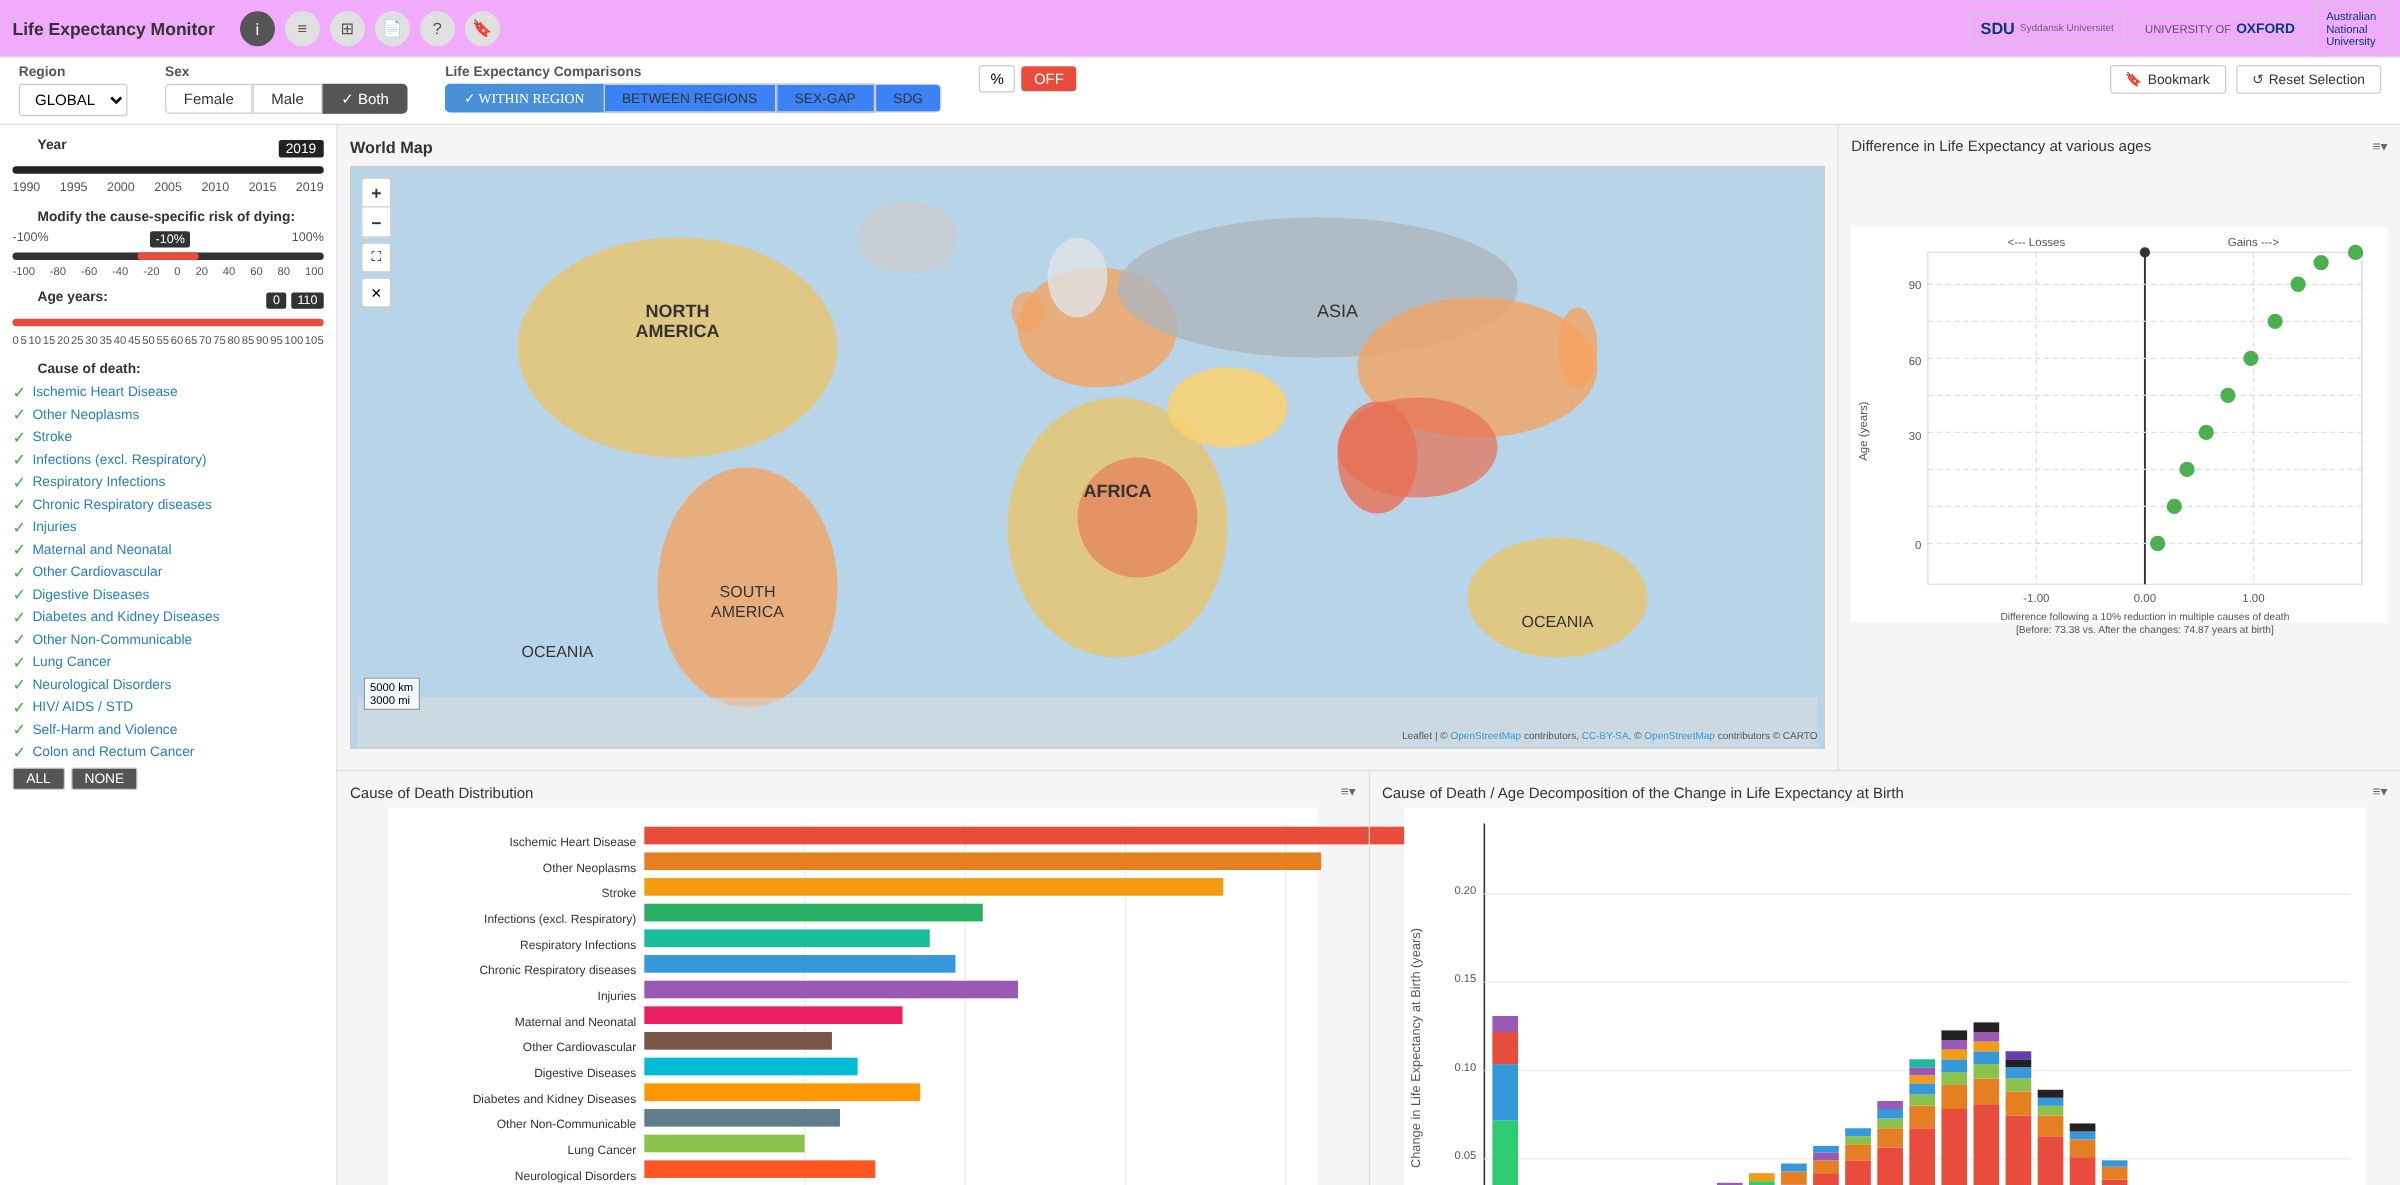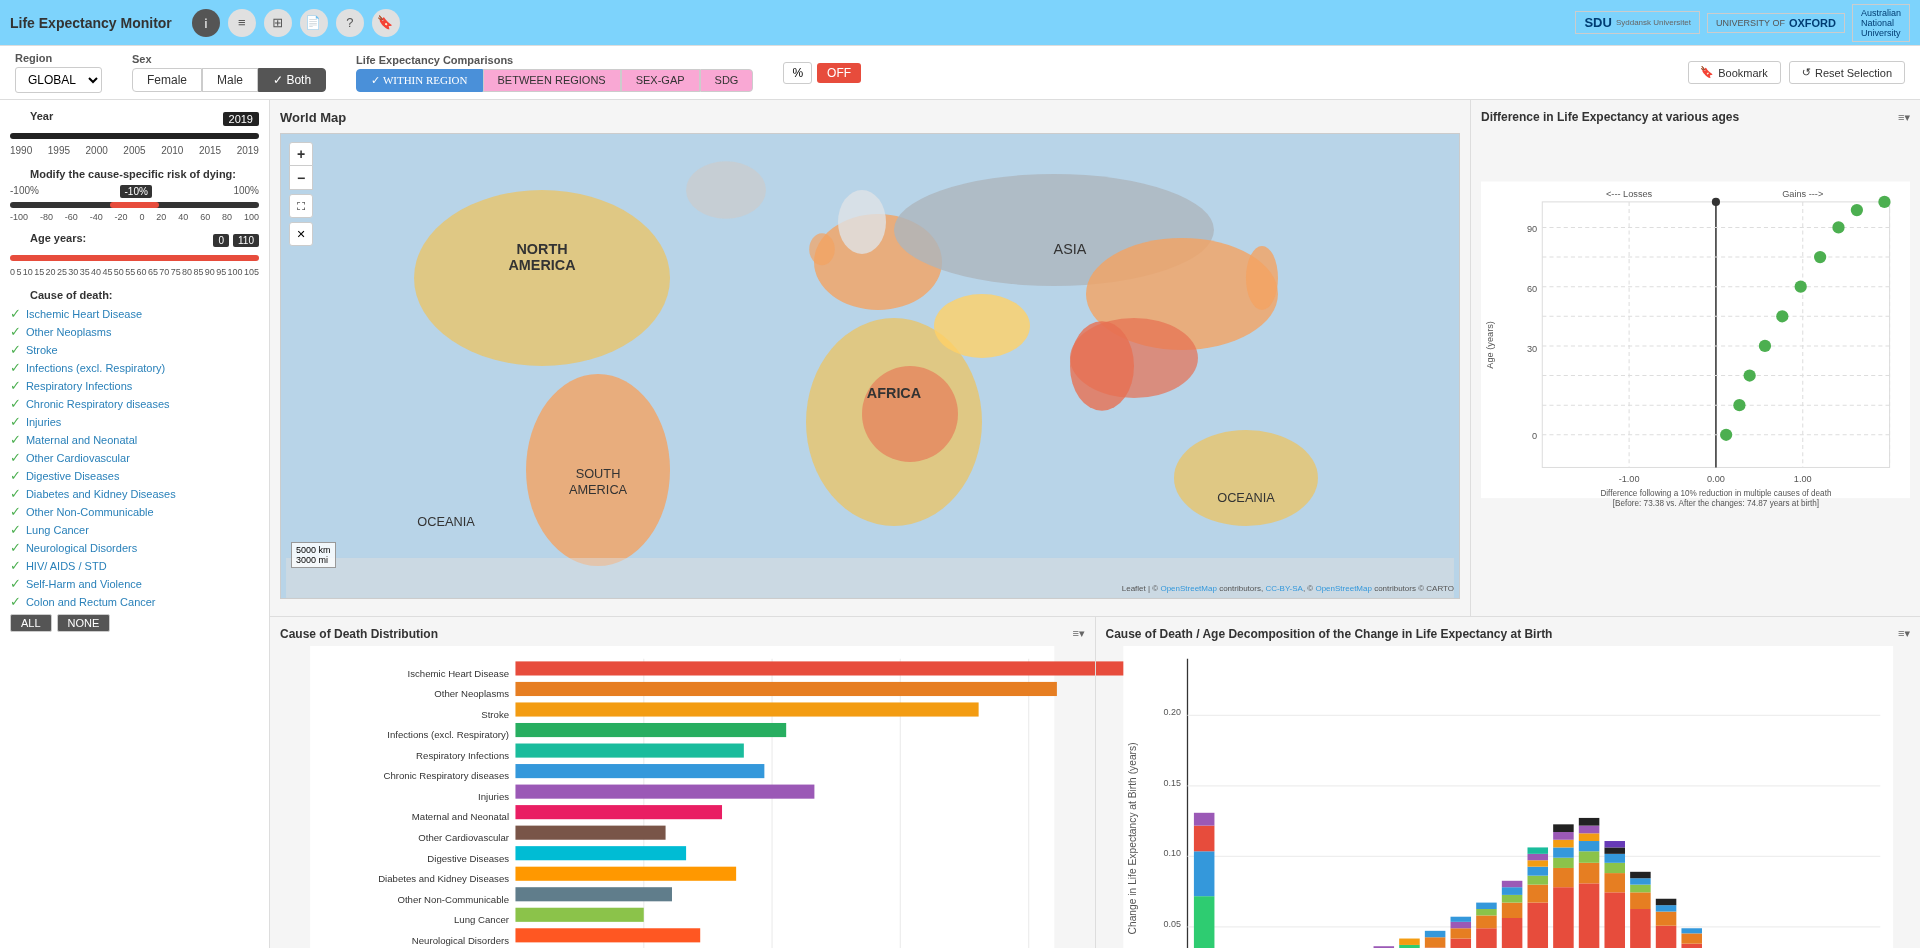--- a/index.html
+++ b/index.html
@@ -1,40 +1,40 @@
 <!DOCTYPE html>
 <html><head>
   <meta charset="utf-8">
   <style>
     * { box-sizing: border-box; margin: 0; padding: 0; }
     body { font-family: Arial, sans-serif; font-size: 12px; background: #f5f5f5; overflow: hidden; }
 
     
-    .header { display: flex; align-items: center; background: #7dd3fc; border-bottom: 1px solid #ddd; padding: 0 10px; height: 46px; }
+    .header { display: flex; align-items: center; background: #f0abfc; border-bottom: 1px solid #ddd; padding: 0 10px; height: 46px; }
     .header-title { font-size: 14px; font-weight: bold; color: #333; margin-right: 20px; }
     .header-icons { display: flex; gap: 8px; align-items: center; }
     .header-icon { width: 28px; height: 28px; border-radius: 50%; background: #e0e0e0; display: flex; align-items: center; justify-content: center; cursor: pointer; font-size: 13px; color: #555; }
     .header-icon.active { background: #555; color: #fff; }
     .header-logos { margin-left: auto; display: flex; align-items: center; gap: 7px; }
     .logo-box { border: 1px solid #ccc; padding: 3px 8px; font-size: 10px; display: flex; align-items: center; gap: 4px; }
     .logo-sdu { color: #003d73; font-weight: bold; font-size: 13px; }
     .logo-oxford { font-size: 11px; color: #003d73; font-weight: bold; }
     .logo-anu { font-size: 9px; color: #003d73; }
 
     
-    .controls-bar { background: #fff; border-bottom: 1px solid #ddd; padding: 6px 15px; display: flex; align-items: center; gap: 30px; }
+    .controls-bar { background: #fff; border-bottom: 1px solid #ddd; padding: 6px 15px; display: flex; align-items: flex-start; gap: 30px; }
     .control-group { display: flex; flex-direction: column; gap: 3px; }
     .control-label { font-size: 11px; color: #555; font-weight: bold; }
     .sex-buttons { display: flex; gap: 0; }
     .sex-btn { padding: 4px 14px; border: 1px solid #ccc; background: #fff; cursor: pointer; font-size: 12px; color: #333; }
     .sex-btn.active { background: #555; color: #fff; border-color: #555; }
     .sex-btn:first-child { border-radius: 4px 0 0 4px; }
     .sex-btn:last-child { border-radius: 0 4px 4px 0; }
     .le-buttons { display: flex; gap: 0; }
-    .le-btn { padding: 4px 14px; border: 1px solid #ccc; background: #f9a8d4; cursor: pointer; font-size: 11px; color: #333; }
+    .le-btn { padding: 4px 14px; border: 1px solid #ccc; background: #3b82f6; cursor: pointer; font-size: 11px; color: #333; }
     .le-btn.active { background: #4a90d9; color: #fff; border-color: #4a90d9; }
     .le-btn:first-child { border-radius: 4px 0 0 4px; font-family: Liberation Serif, serif; }
     .le-btn:last-child { border-radius: 0 4px 4px 0; }
     .percent-toggle { display: flex; align-items: center; gap: 5px; }
     .pct-btn { padding: 3px 8px; border: 1px solid #ccc; background: #fff; font-size: 12px; cursor: pointer; border-radius: 3px; }
     .off-btn { padding: 3px 10px; background: #e74c3c; color: #fff; border: none; font-size: 12px; border-radius: 3px; cursor: pointer; }
     .action-buttons { display: flex; gap: 8px; margin-left: auto; }
     .action-btn { padding: 4px 12px; border: 1px solid #ccc; background: #fff; cursor: pointer; font-size: 11px; color: #333; border-radius: 3px; display: flex; align-items: center; gap: 4px; }
 
     
@@ -75,21 +75,21 @@
     .map-btn:first-child { border-radius: 3px 3px 0 0; }
     .map-btn:last-child { border-radius: 0 0 3px 3px; border-top: none; }
     .map-fullscreen { width: 24px; height: 24px; background: #fff; border: 1px solid #ccc; display: flex; align-items: center; justify-content: center; cursor: pointer; margin-top: 4px; border-radius: 3px; font-size: 11px; }
     .map-x { width: 24px; height: 24px; background: #fff; border: 1px solid #ccc; display: flex; align-items: center; justify-content: center; cursor: pointer; margin-top: 4px; border-radius: 3px; font-size: 11px; }
     .map-scale { position: absolute; bottom: 30px; left: 10px; background: rgba(255,255,255,0.8); padding: 2px 4px; font-size: 9px; border: 1px solid #999; }
     .map-attribution { position: absolute; bottom: 5px; right: 5px; font-size: 9px; color: #555; }
 
     
     .chart-section { width: 450px; padding: 10px; border-left: 1px solid #ddd; }
     .chart-title-row { display: flex; align-items: center; justify-content: space-between; margin-bottom: 5px; }
-    .chart-title { font-size: 12px; font-weight: bold; color: #333; }
+    .chart-title { font-size: 12px; font-weight: normal; color: #333; }
     .chart-menu-btn { cursor: pointer; font-size: 11px; color: #666; }
 
     
     .bar-section { flex: 1; padding: 10px; }
 
     
     .stacked-section { flex: 1; padding: 10px; border-left: 1px solid #ddd; }
 
     
     svg { overflow: visible; }

